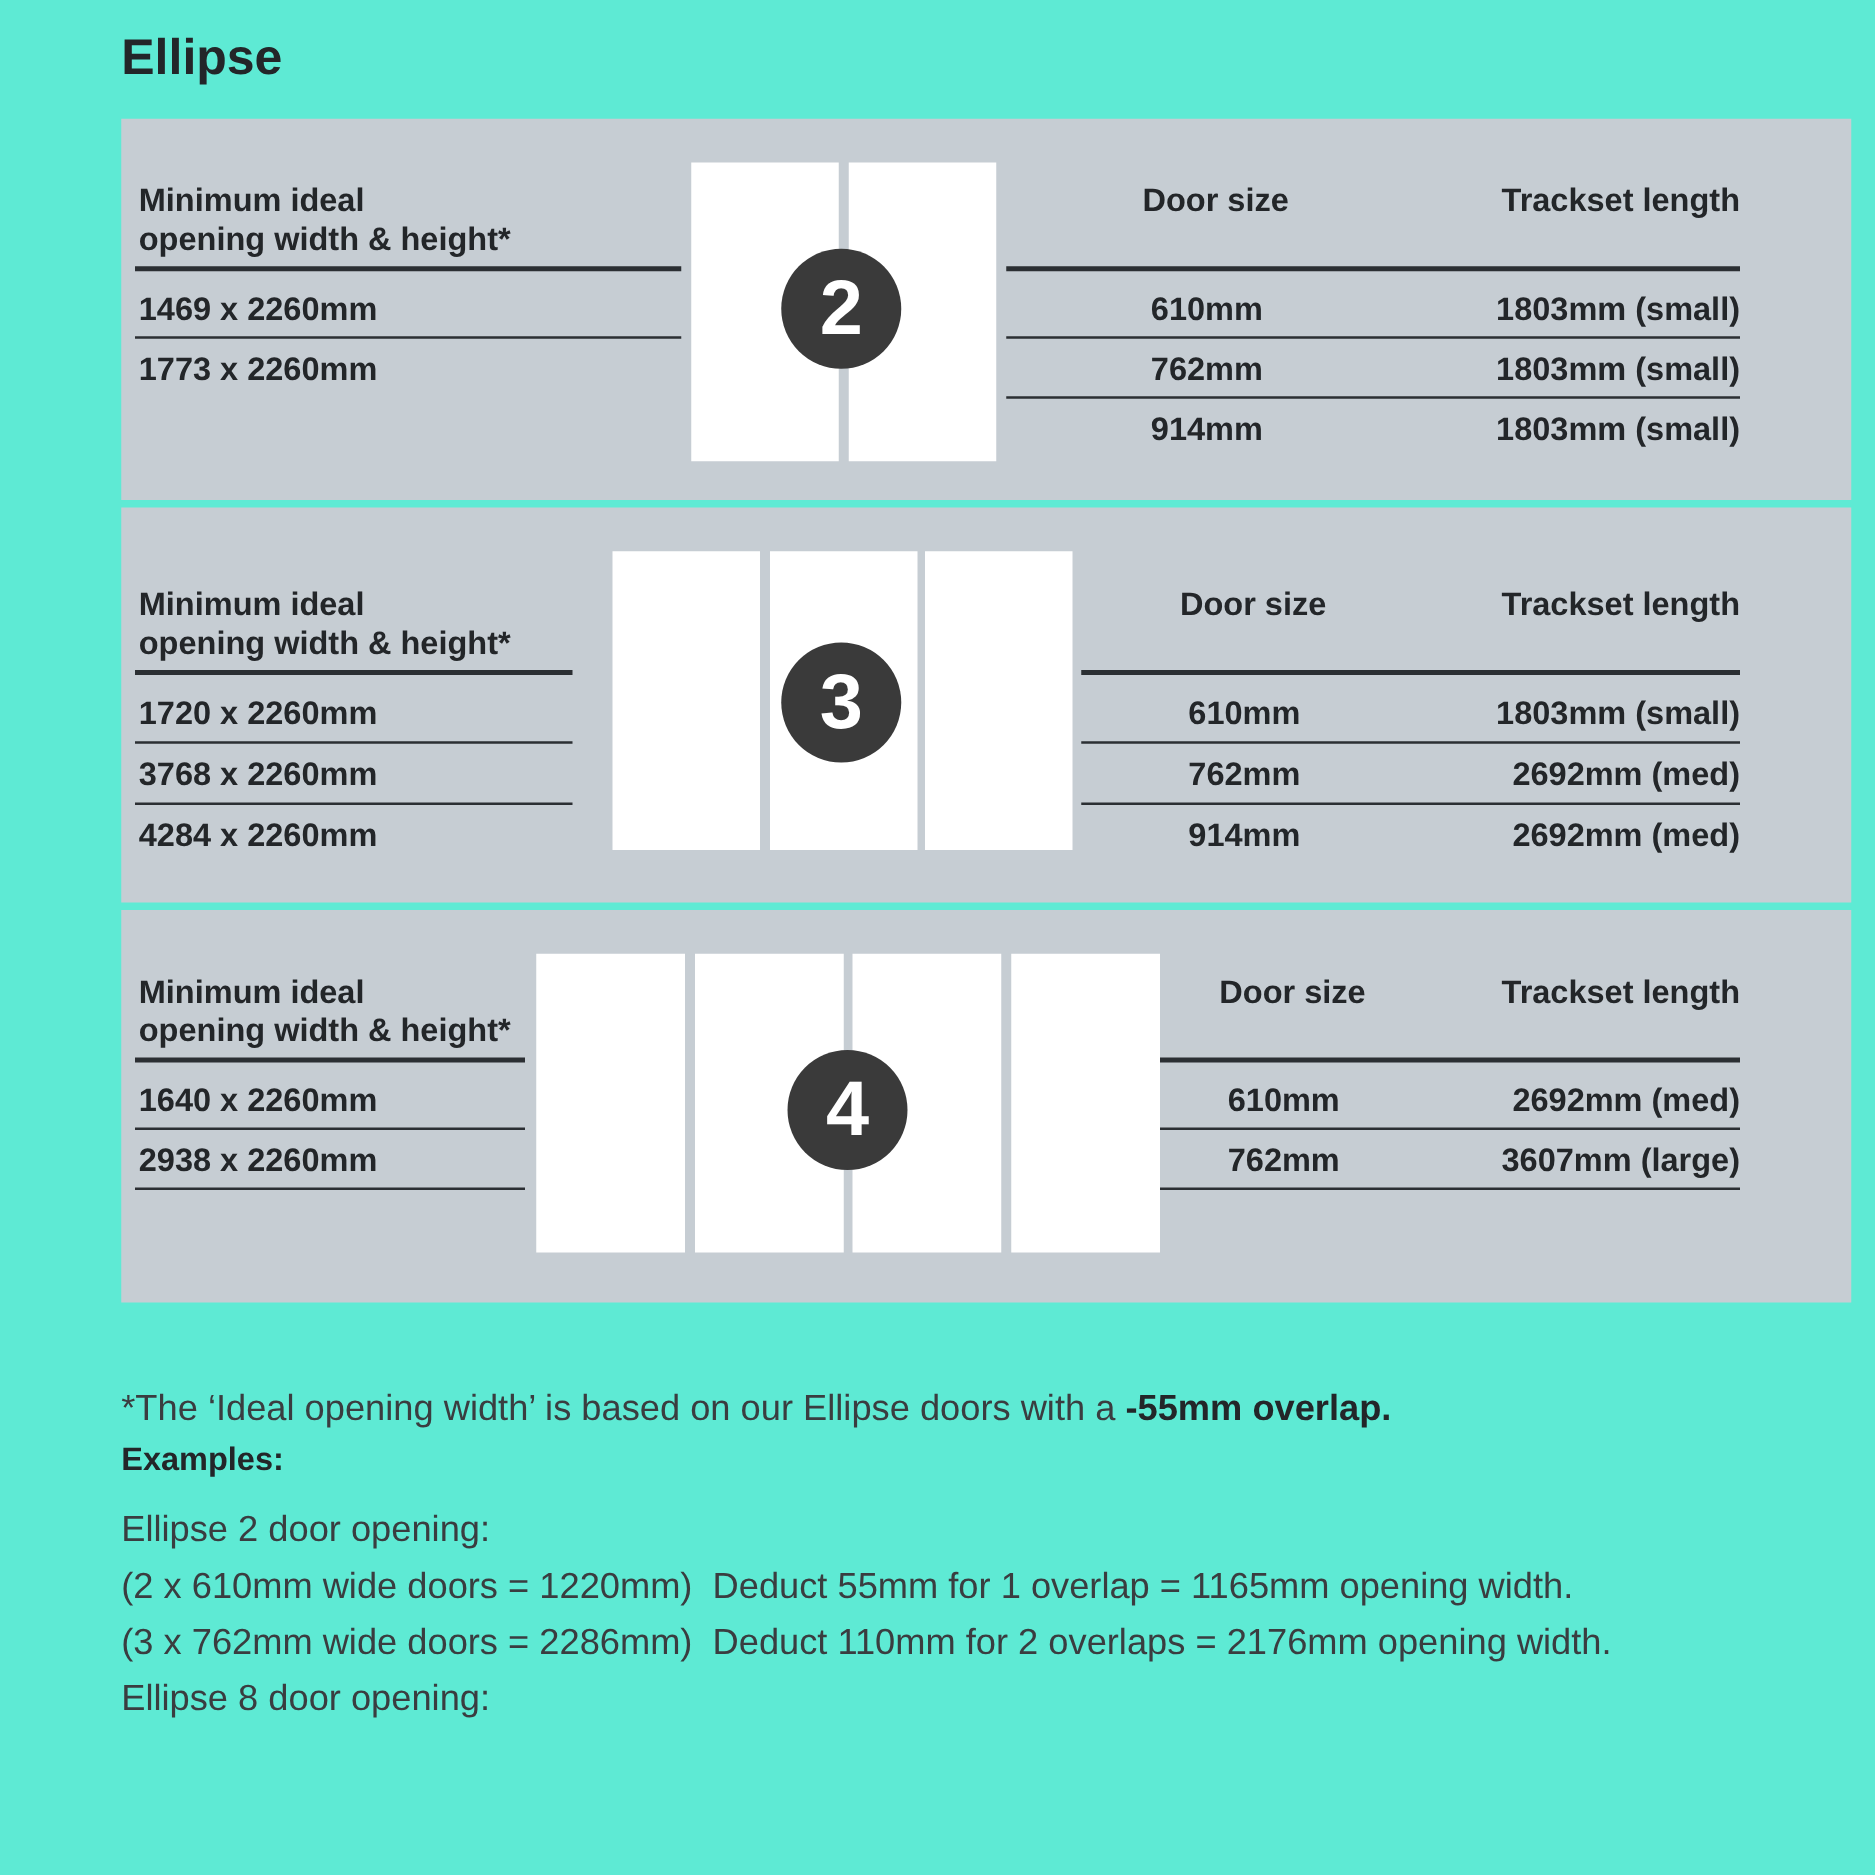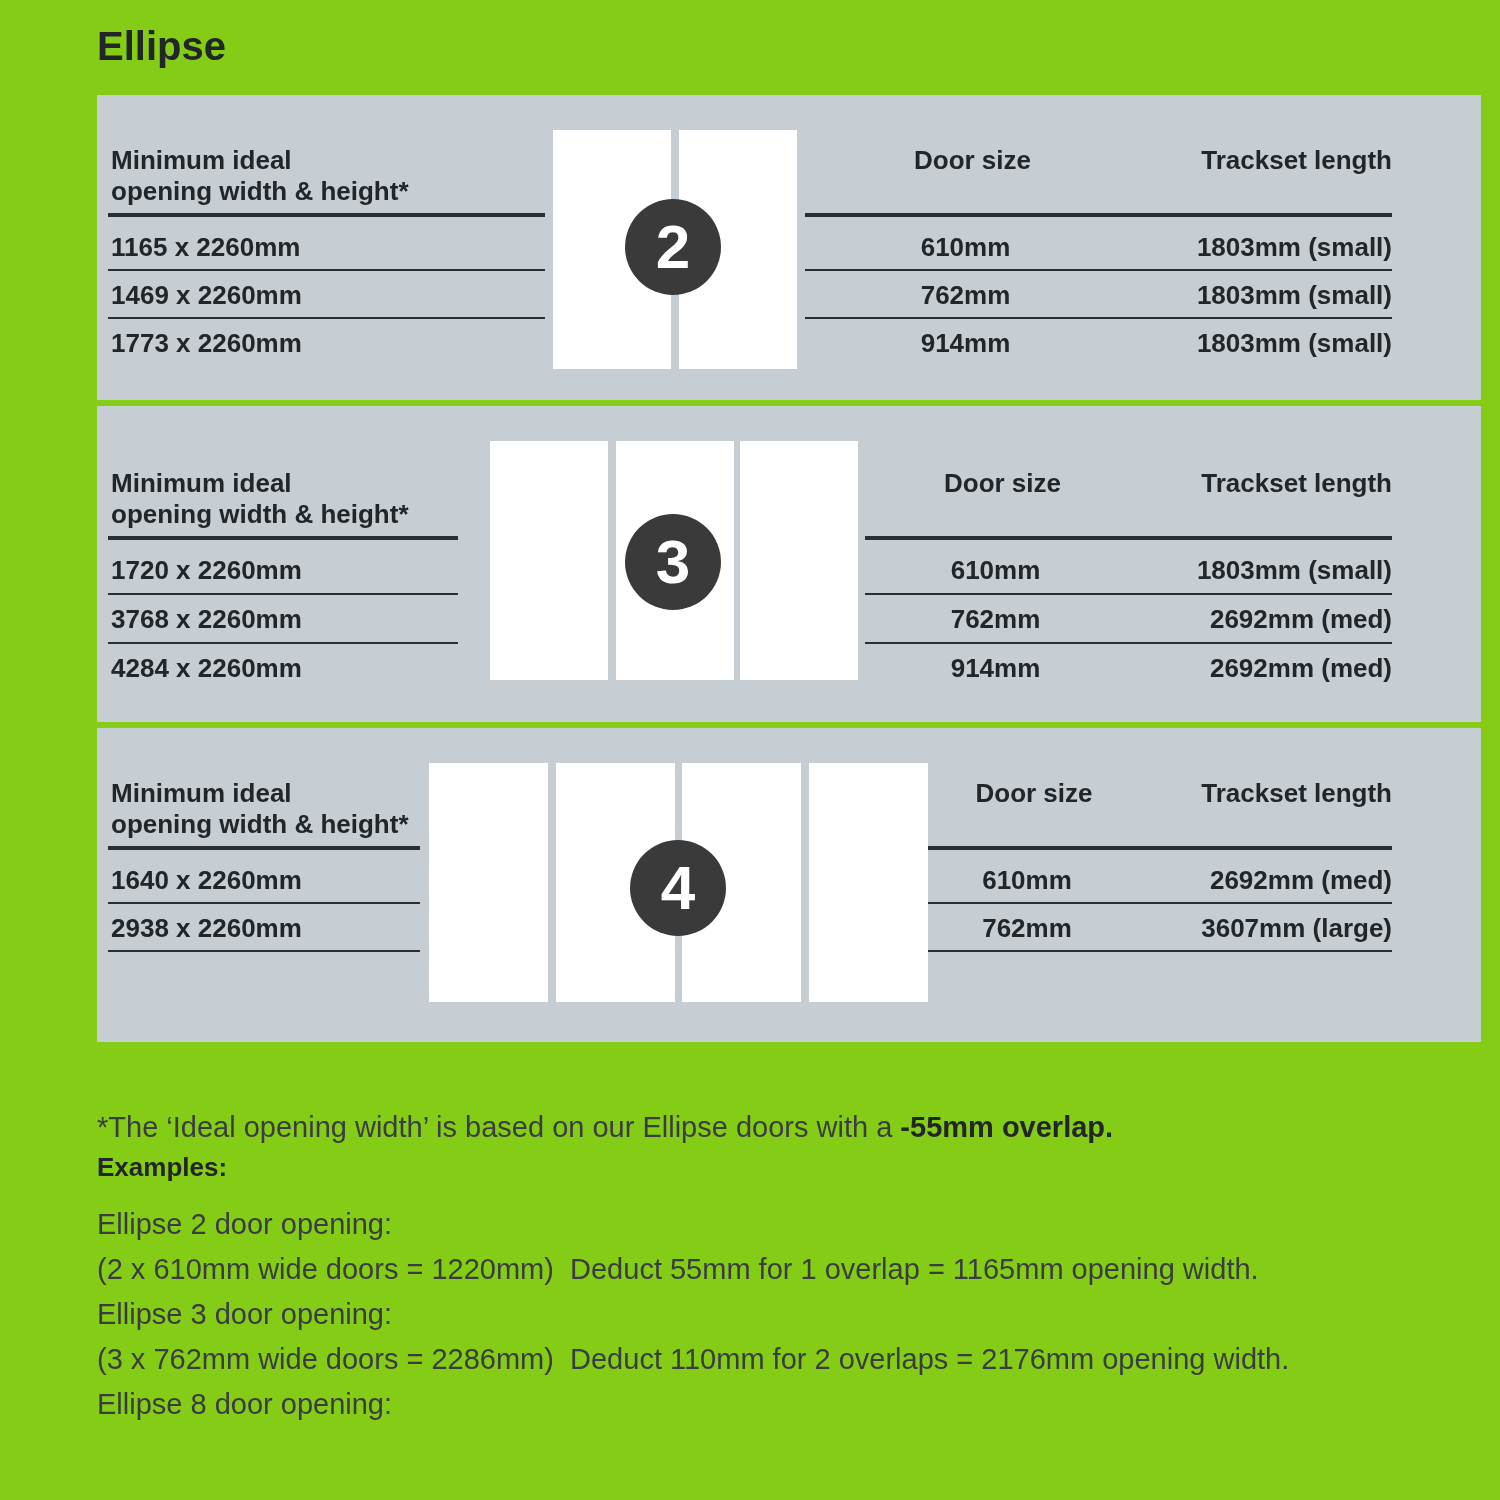--- a/index.html
+++ b/index.html
@@ -1,21 +1,21 @@
 <!DOCTYPE html>
 <html style="--panel-bg: #c6cdd3; --badge-bg: #3a3a3a; --badge-text: #ffffff; --rule: #2b2f33; --text-dark: #232629; --text-body: #3a3d40;"><head>
 <meta charset="utf-8">
 <style>
   html,body{margin:0;padding:0;}
   body{
     width:1500px;height:1500px;position:relative;background:#ffffff;
     font-family:"Liberation Sans","DejaVu Sans",sans-serif;
     -webkit-font-smoothing:antialiased;
   }
-  .page{position:absolute;inset:0;background:#84cc16;overflow:hidden;}
+  .page{position:absolute;inset:0;background:#5eead4;overflow:hidden;}
 
   .title{
     position:absolute;left:97px;top:24px;
     font-size:40px;font-weight:bold;color:var(--text-dark,#232629);
   }
 
   .panel{
     position:absolute;left:97px;width:1384px;
     background:var(--panel-bg,#c6cdd3);
   }
@@ -72,23 +72,20 @@
 
   <div class="title">Ellipse</div>
 
   <section class="panel hide-last" style="top:95px;height:305px;">
     <div class="ltable" style="left:11px;top:50px;width:437px;">
       <div class="t-header">Minimum ideal
 opening width &amp; height*</div>
       <div class="rule-thick"></div>
       <div class="rows">
         <div class="row">
-            <span class="lcell">1165 x 2260mm</span>
-          </div>
-        <div class="row">
             <span class="lcell">1469 x 2260mm</span>
           </div>
         <div class="row">
             <span class="lcell">1773 x 2260mm</span>
           </div>
       </div>
     </div>
 
     <div>
       <div class="door" style="left:456px;width:118px;"></div>
@@ -209,18 +206,17 @@
     </div>
   </section>
 
   <p class="footnote"><span>*The ‘Ideal opening width’ is based on our Ellipse doors with a </span><span class="bold-part">-55mm overlap.</span></p>
 
   <div class="examples-heading">Examples:</div>
 
   <div class="examples">
     <div class="ex-line">Ellipse 2 door opening:</div>
     <div class="ex-line">(2 x 610mm wide doors = 1220mm)  Deduct 55mm for 1 overlap = 1165mm opening width.</div>
-    <div class="ex-line">Ellipse 3 door opening:</div>
     <div class="ex-line">(3 x 762mm wide doors = 2286mm)  Deduct 110mm for 2 overlaps = 2176mm opening width.</div>
     <div class="ex-line">Ellipse 8 door opening:</div>
   </div>
 
 </div>
 
 </body></html>

